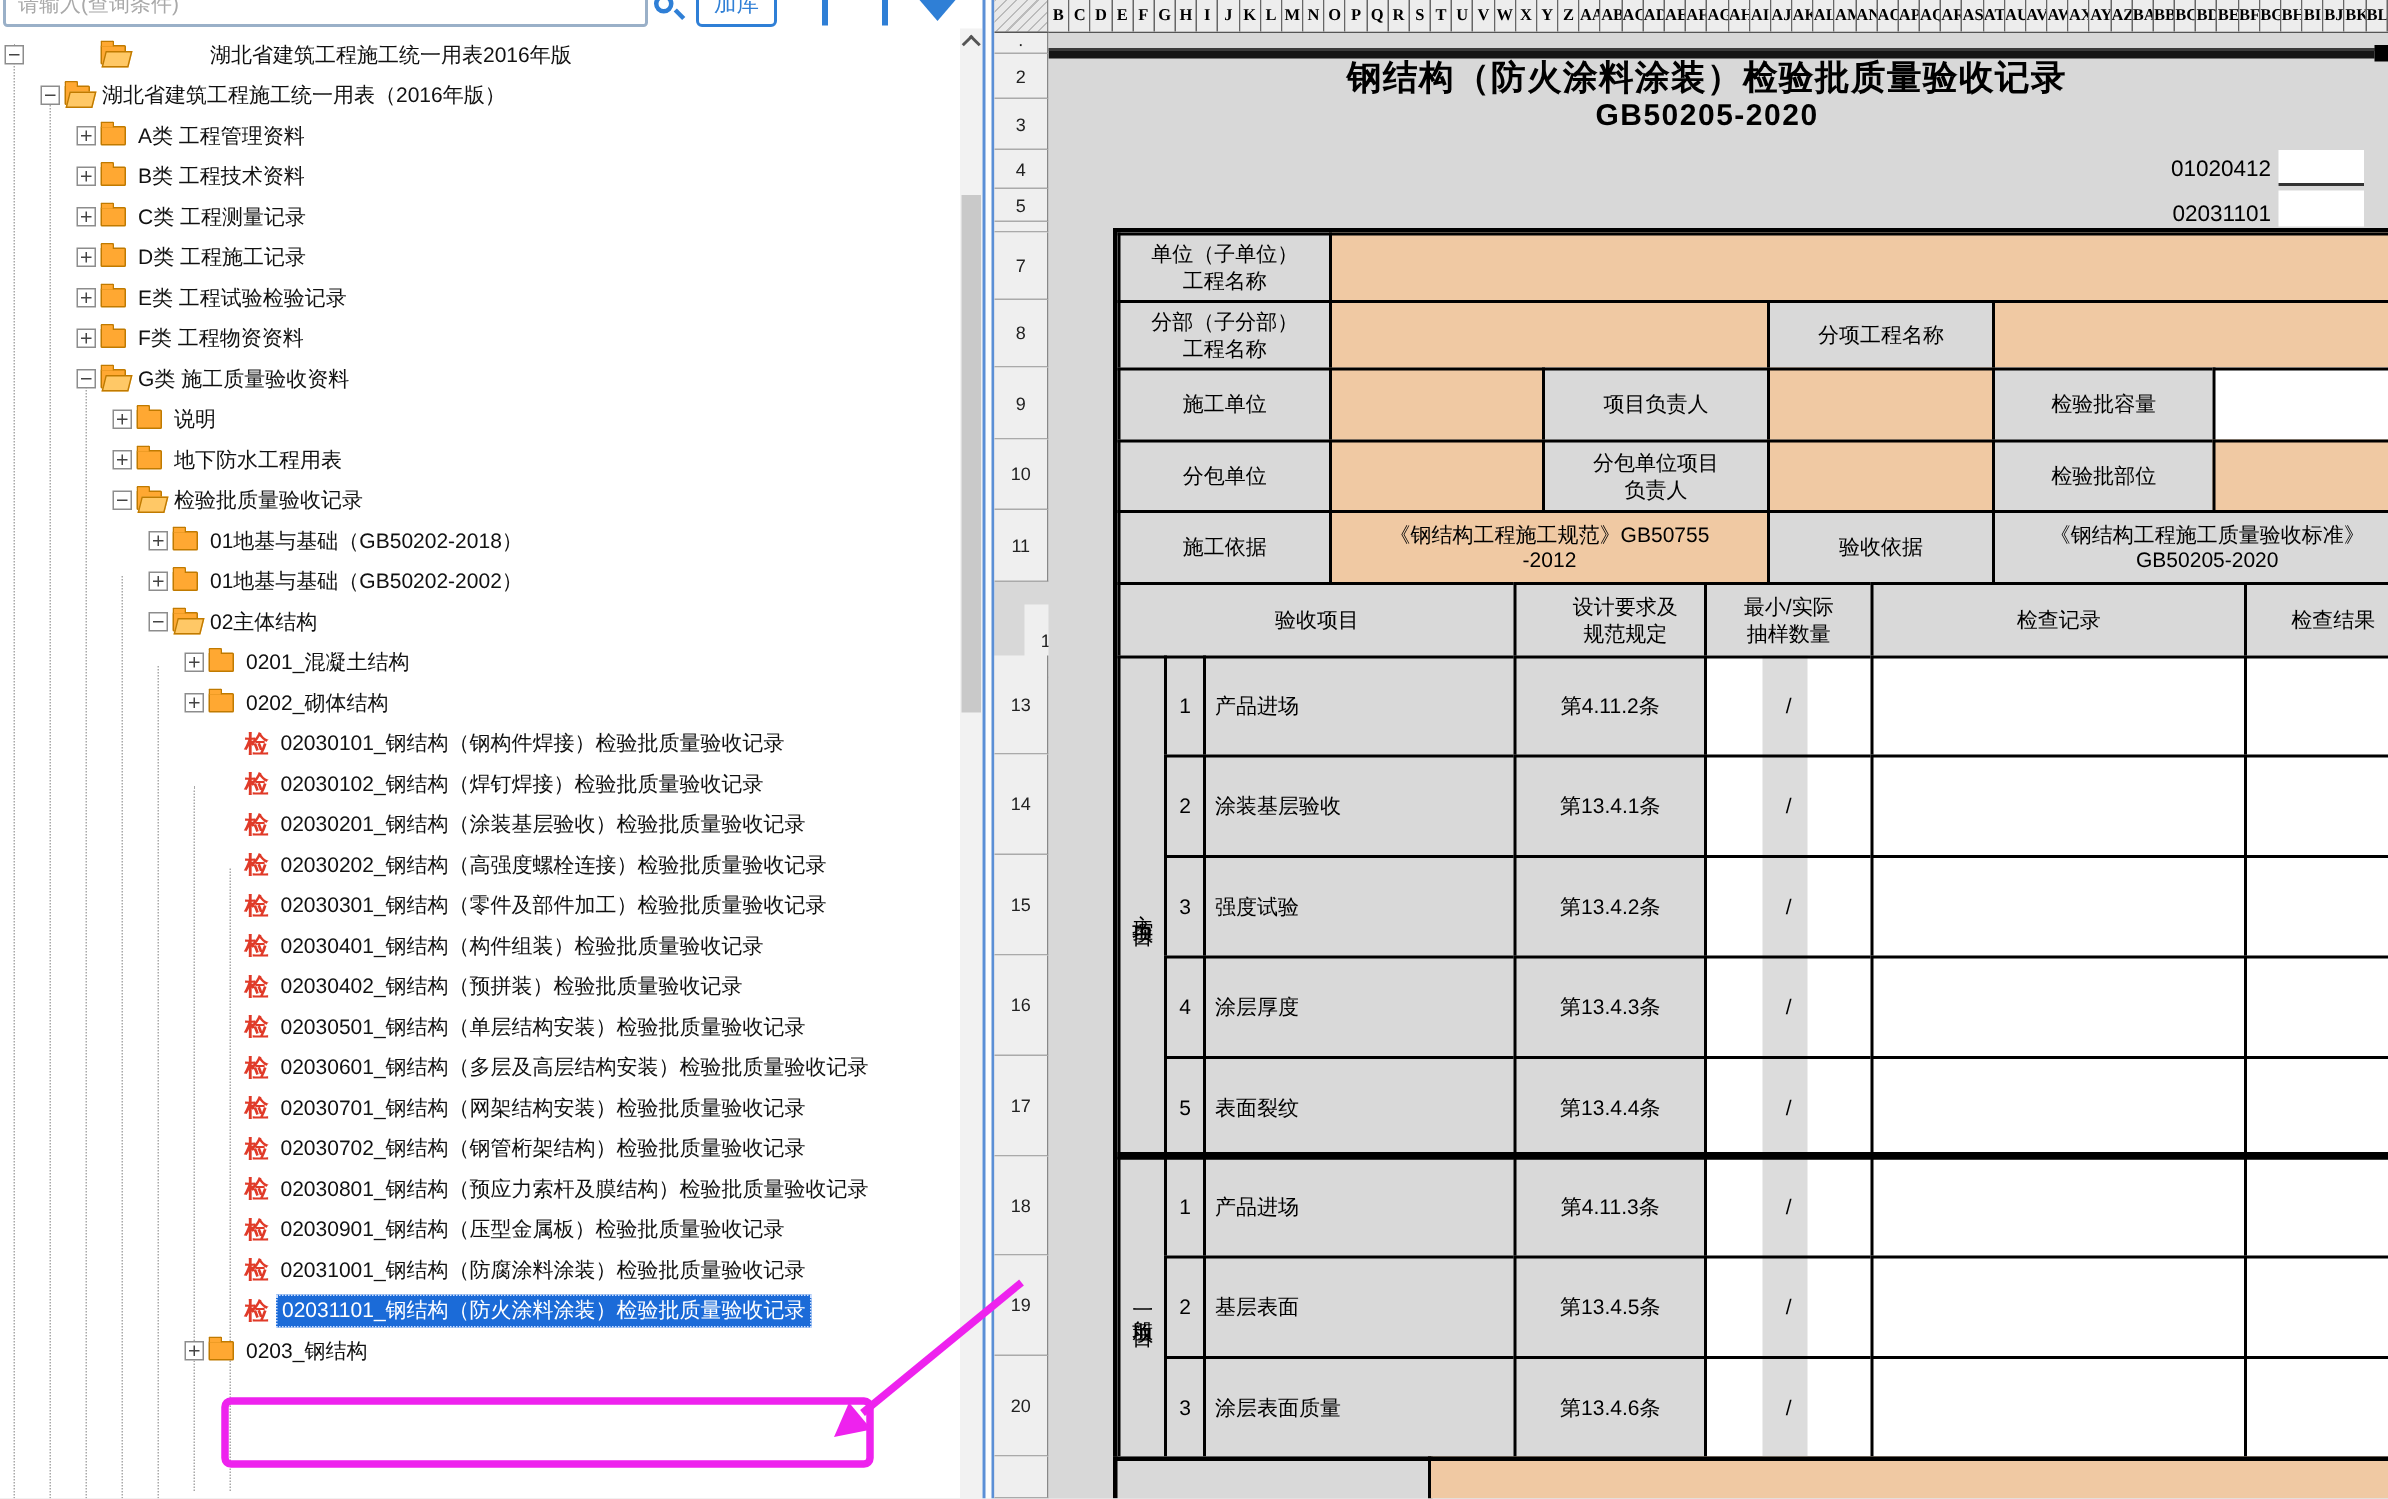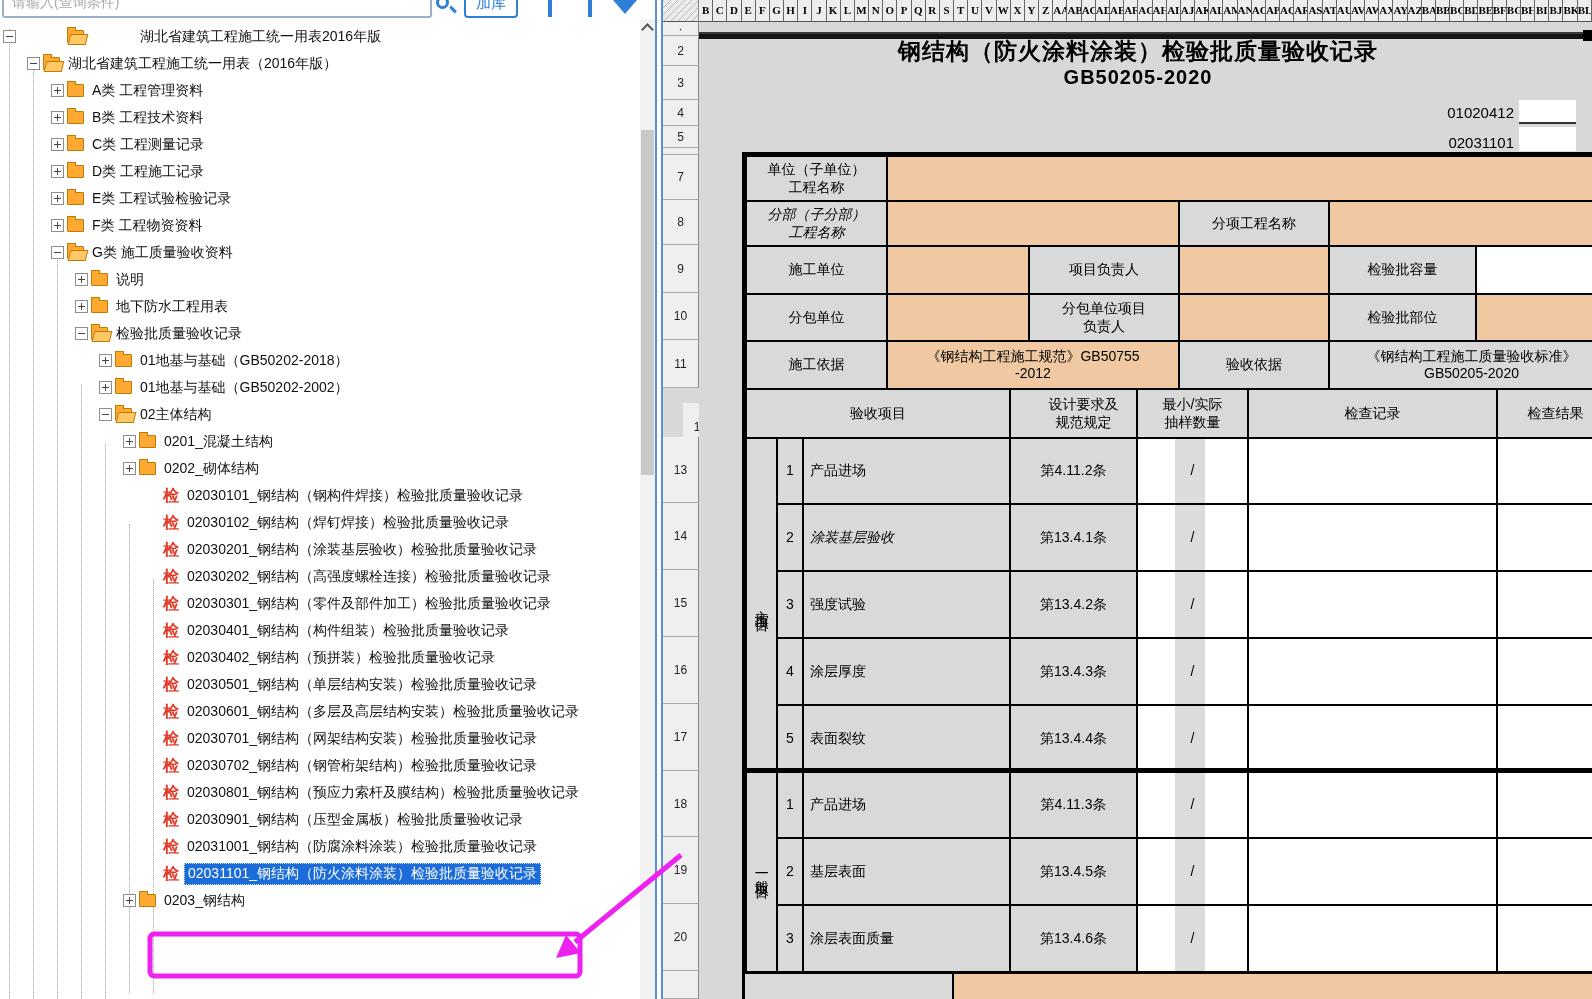--- a/index.html
+++ b/index.html
@@ -383,21 +383,21 @@
       <div id="code-box-1" class="code-box"></div>
       <div id="code2">02031101</div>
       <div id="code-box-2" class="code-box"></div>
 
       <div id="form-table">
 
         <div class="tc bg-g" style="left:0;top:0;width:141px;height:45px;">单位（子单位）
 工程名称</div>
         <div class="tc bg-o" style="left:141px;top:0;width:727px;height:45px;"></div>
 
-        <div class="tc bg-g" style="left:0;top:45px;width:141px;height:45px;font-style:italic;">分部（子分部）
+        <div class="tc bg-g" style="left:0;top:45px;width:141px;height:45px;">分部（子分部）
 工程名称</div>
         <div class="tc bg-o" style="left:141px;top:45px;width:292px;height:45px;"></div>
         <div class="tc bg-g" style="left:433px;top:45px;width:150px;height:45px;">分项工程名称</div>
         <div class="tc bg-o" style="left:583px;top:45px;width:285px;height:45px;"></div>
 
         <div class="tc bg-g" style="left:0;top:90px;width:141px;height:48px;">施工单位</div>
         <div class="tc bg-o" style="left:141px;top:90px;width:142px;height:48px;"></div>
         <div class="tc bg-g" style="left:283px;top:90px;width:150px;height:48px;">项目负责人</div>
         <div class="tc bg-o" style="left:433px;top:90px;width:150px;height:48px;"></div>
         <div class="tc bg-g" style="left:583px;top:90px;width:147px;height:48px;">检验批容量</div>
@@ -433,21 +433,21 @@
         <div class="tc bg-g" style="left:0;top:616px;width:31px;height:200px;"><span class="vtext">一般项目</span></div>
 
         <div id="insp-rows">
             <div class="tc bg-g" style="left: 31px; top: 282px; width: 26px; height: 66px;">1</div>
             <div class="tc bg-g" style="left: 57px; top: 282px; width: 207px; height: 66px; justify-content: flex-start; padding-left: 6px; text-align: left;">产品进场</div>
             <div class="tc bg-g" style="left: 264px; top: 282px; width: 127px; height: 66px;">第4.11.2条</div>
             <div class="tc bg-t" style="left: 391px; top: 282px; width: 111px; height: 66px;">/</div>
             <div class="tc bg-w" style="left: 502px; top: 282px; width: 249px; height: 66px;"></div>
             <div class="tc bg-w" style="left: 751px; top: 282px; width: 117px; height: 66px;"></div>
             <div class="tc bg-g" style="left: 31px; top: 348px; width: 26px; height: 67px;">2</div>
-            <div class="tc bg-g" style="left: 57px; top: 348px; width: 207px; height: 67px; justify-content: flex-start; padding-left: 6px; text-align: left; font-style: italic;">涂装基层验收</div>
+            <div class="tc bg-g" style="left: 57px; top: 348px; width: 207px; height: 67px; justify-content: flex-start; padding-left: 6px; text-align: left;">涂装基层验收</div>
             <div class="tc bg-g" style="left: 264px; top: 348px; width: 127px; height: 67px;">第13.4.1条</div>
             <div class="tc bg-t" style="left: 391px; top: 348px; width: 111px; height: 67px;">/</div>
             <div class="tc bg-w" style="left: 502px; top: 348px; width: 249px; height: 67px;"></div>
             <div class="tc bg-w" style="left: 751px; top: 348px; width: 117px; height: 67px;"></div>
             <div class="tc bg-g" style="left: 31px; top: 415px; width: 26px; height: 67px;">3</div>
             <div class="tc bg-g" style="left: 57px; top: 415px; width: 207px; height: 67px; justify-content: flex-start; padding-left: 6px; text-align: left;">强度试验</div>
             <div class="tc bg-g" style="left: 264px; top: 415px; width: 127px; height: 67px;">第13.4.2条</div>
             <div class="tc bg-t" style="left: 391px; top: 415px; width: 111px; height: 67px;">/</div>
             <div class="tc bg-w" style="left: 502px; top: 415px; width: 249px; height: 67px;"></div>
             <div class="tc bg-w" style="left: 751px; top: 415px; width: 117px; height: 67px;"></div>

